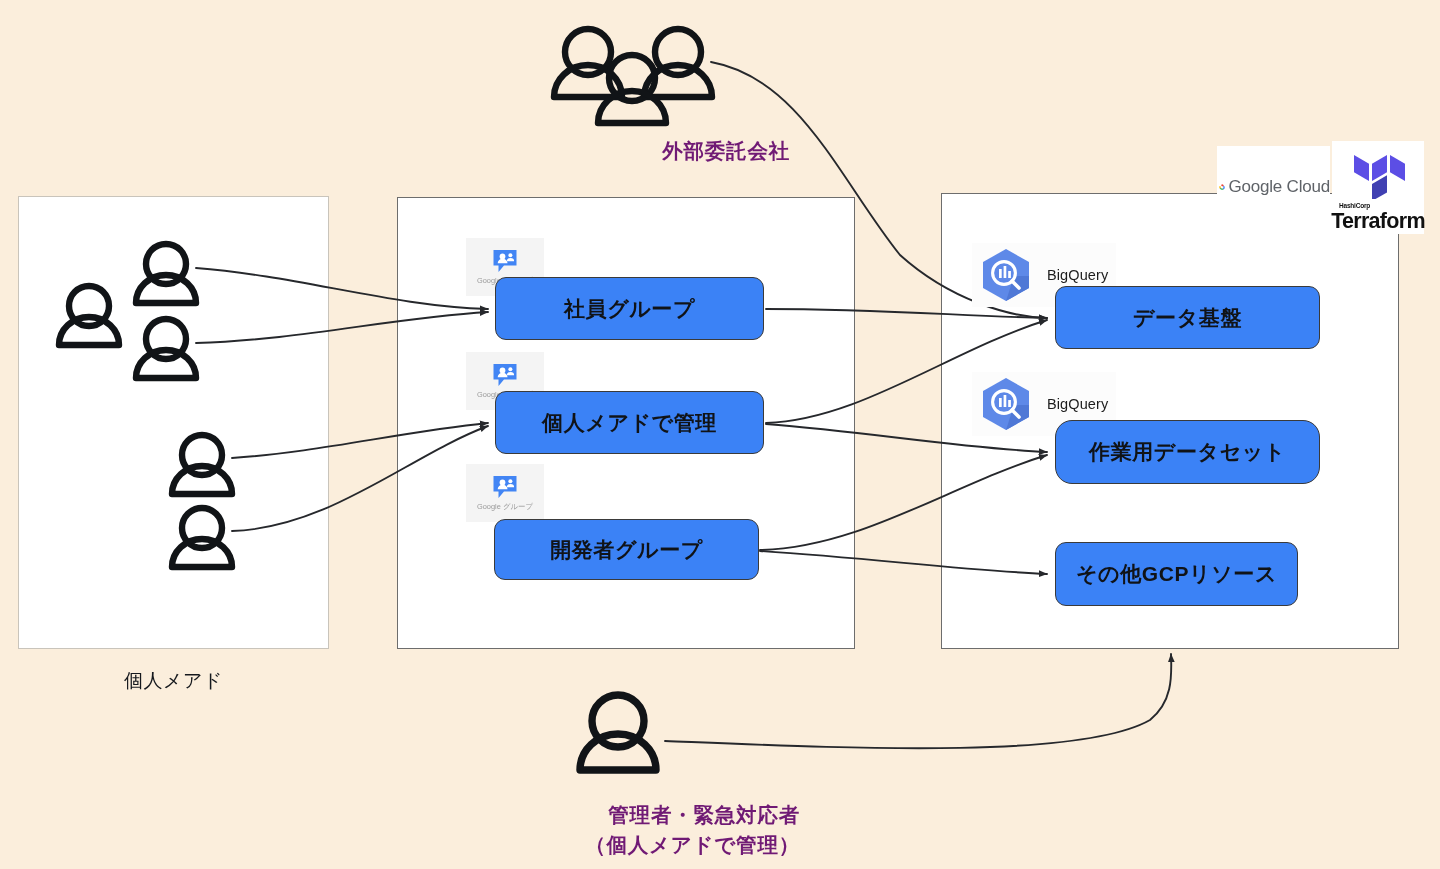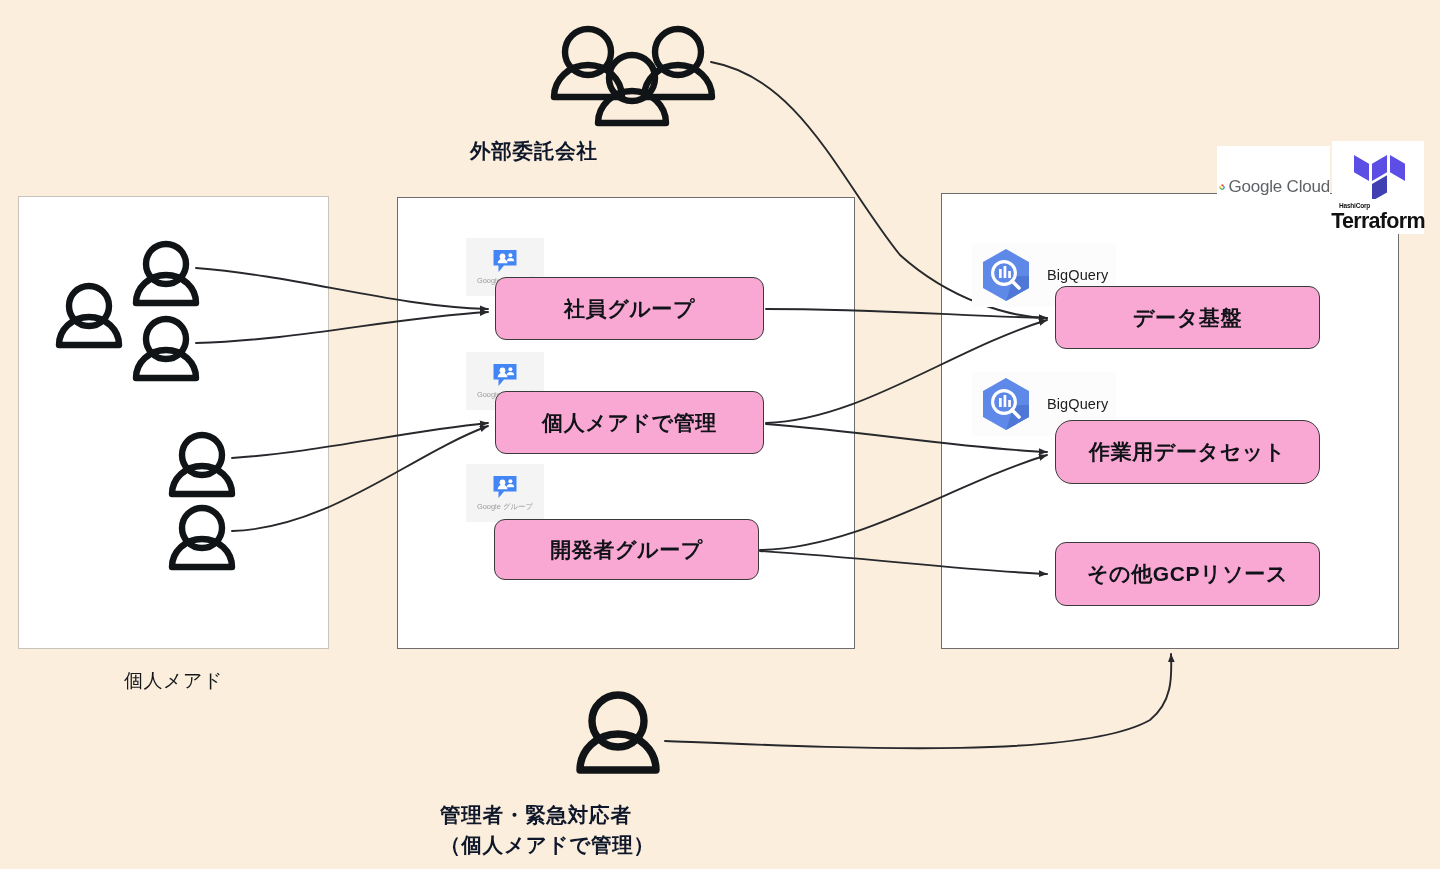--- a/index.html
+++ b/index.html
@@ -20,30 +20,30 @@
 
   .panel-caption{
     position:absolute;font-size:19px;color:#15181d;letter-spacing:.5px;
     text-align:center;
   }
   #caption-personal{left:18px;top:668px;width:311px;}
 
   
   .node{
     position:absolute;box-sizing:border-box;
-    background:#f9a8d4;border:1.7px solid #3a3a3a;border-radius:11px;
+    background:#3b82f6;border:1.7px solid #3a3a3a;border-radius:11px;
     display:flex;align-items:center;justify-content:center;
     font-size:21px;font-weight:700;color:#101317;letter-spacing:.6px;
   }
   #node-employee{left:495px;top:277px;width:269px;height:63px;}
   #node-analyst{left:495px;top:391px;width:269px;height:63px;}
   #node-developer{left:494px;top:519px;width:265px;height:61px;}
   #node-datafoundation{left:1055px;top:286px;width:265px;height:63px;font-family:Liberation Mono, monospace;}
   #node-workdataset{left:1055px;top:420px;width:265px;height:64px;border-radius:17px;}
-  #node-othergcp{left:1055px;top:542px;width:265px;height:64px;}
+  #node-othergcp{left:1055px;top:542px;width:243px;height:64px;}
 
   
   .gg-badge{
     position:absolute;width:78px;height:58px;background:#f4f4f4;
     display:flex;flex-direction:column;align-items:center;justify-content:center;gap:2px;
   }
   .gg-badge .gg-label{font-size:7.4px;color:#9a9a9a;white-space:nowrap;letter-spacing:0;}
   #gg-1{left:466px;top:238px;}
   #gg-2{left:466px;top:352px;}
   #gg-3{left:466px;top:464px;}
@@ -61,21 +61,21 @@
   }
   #logo-gcloud .gc-text{font-size:17px;color:#5f6368;letter-spacing:-.2px;white-space:nowrap;}
   #logo-terraform{
     position:absolute;left:1332px;top:141px;width:92px;height:93px;background:#ffffff;
     display:flex;flex-direction:column;align-items:center;justify-content:space-between;padding-top:6px;box-sizing:border-box;
   }
   #logo-terraform .tf-corp{font-size:6.5px;font-weight:700;color:#111;align-self:flex-start;margin-left:7px;letter-spacing:-.2px;}
   #logo-terraform .tf-text{font-size:21.5px;font-weight:700;color:#111;letter-spacing:-.7px;margin-top:-3px;}
 
   
-  .free-caption{position:absolute;font-size:20.5px;font-weight:700;color:#0f172a;text-align:left;letter-spacing:.8px;line-height:1.45;}
+  .free-caption{position:absolute;font-size:20.5px;font-weight:700;color:#701a75;text-align:right;letter-spacing:.8px;line-height:1.45;}
   #caption-contractor{left:470px;top:136px;width:320px;}
   #caption-admin{left:440px;top:800px;width:360px;}
 
   
   svg.layer{position:absolute;left:0;top:0;width:1440px;height:869px;overflow:visible;}
   #icon-layer{z-index:3;}
   #edge-layer{z-index:2;}
   .panel,.node,.gg-badge,.bq-badge,#logo-gcloud,#logo-terraform{z-index:4;}
   .panel{z-index:1;}
   .free-caption,.panel-caption{z-index:5;}

